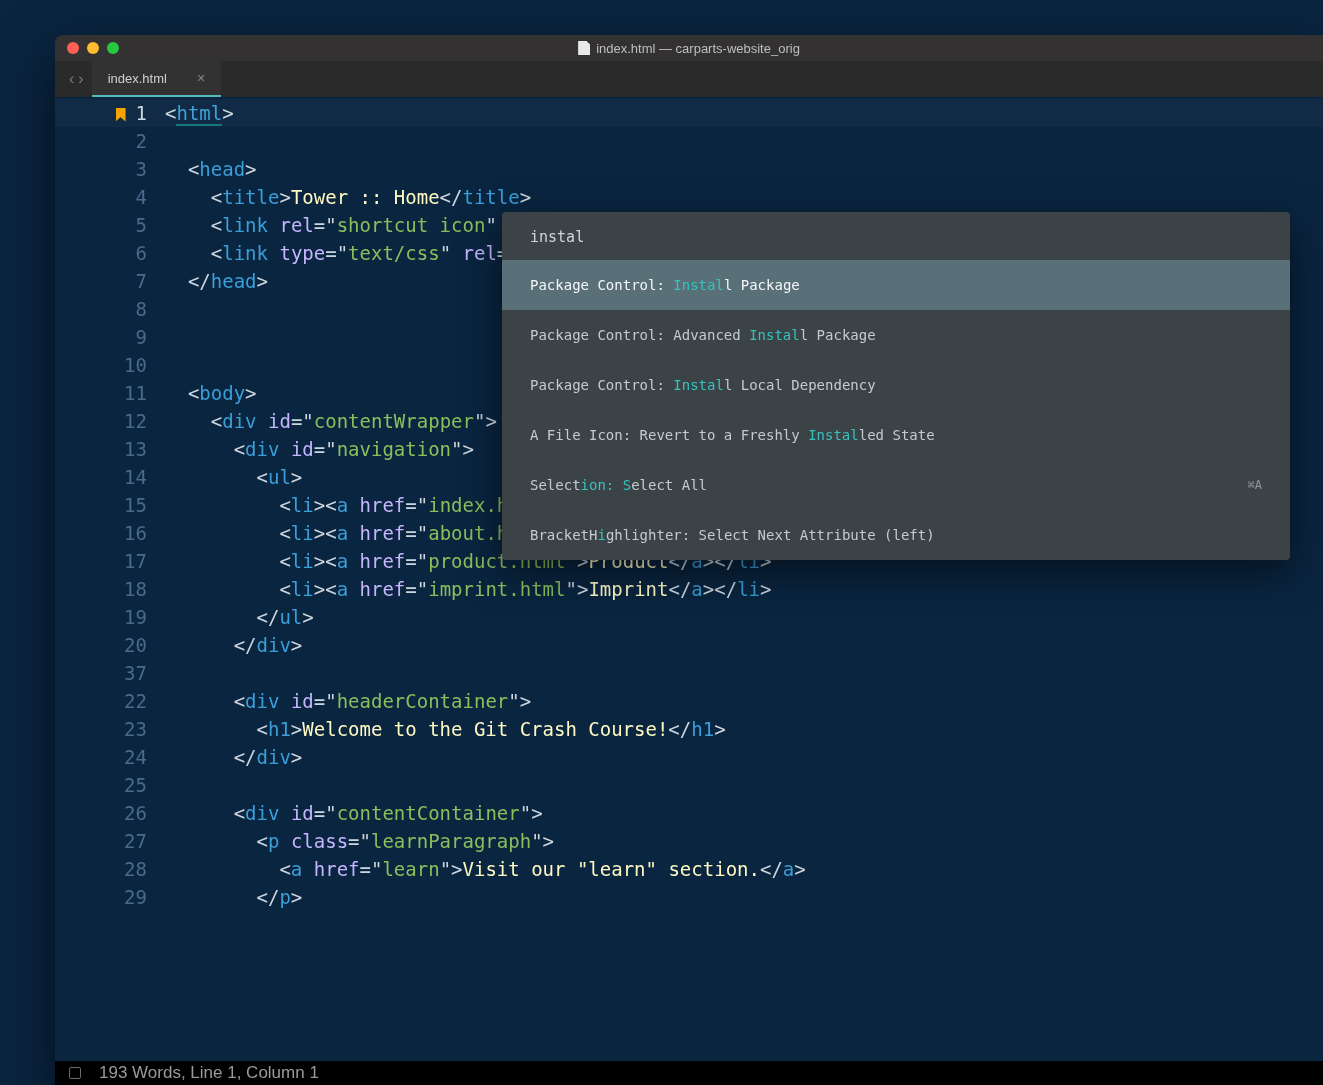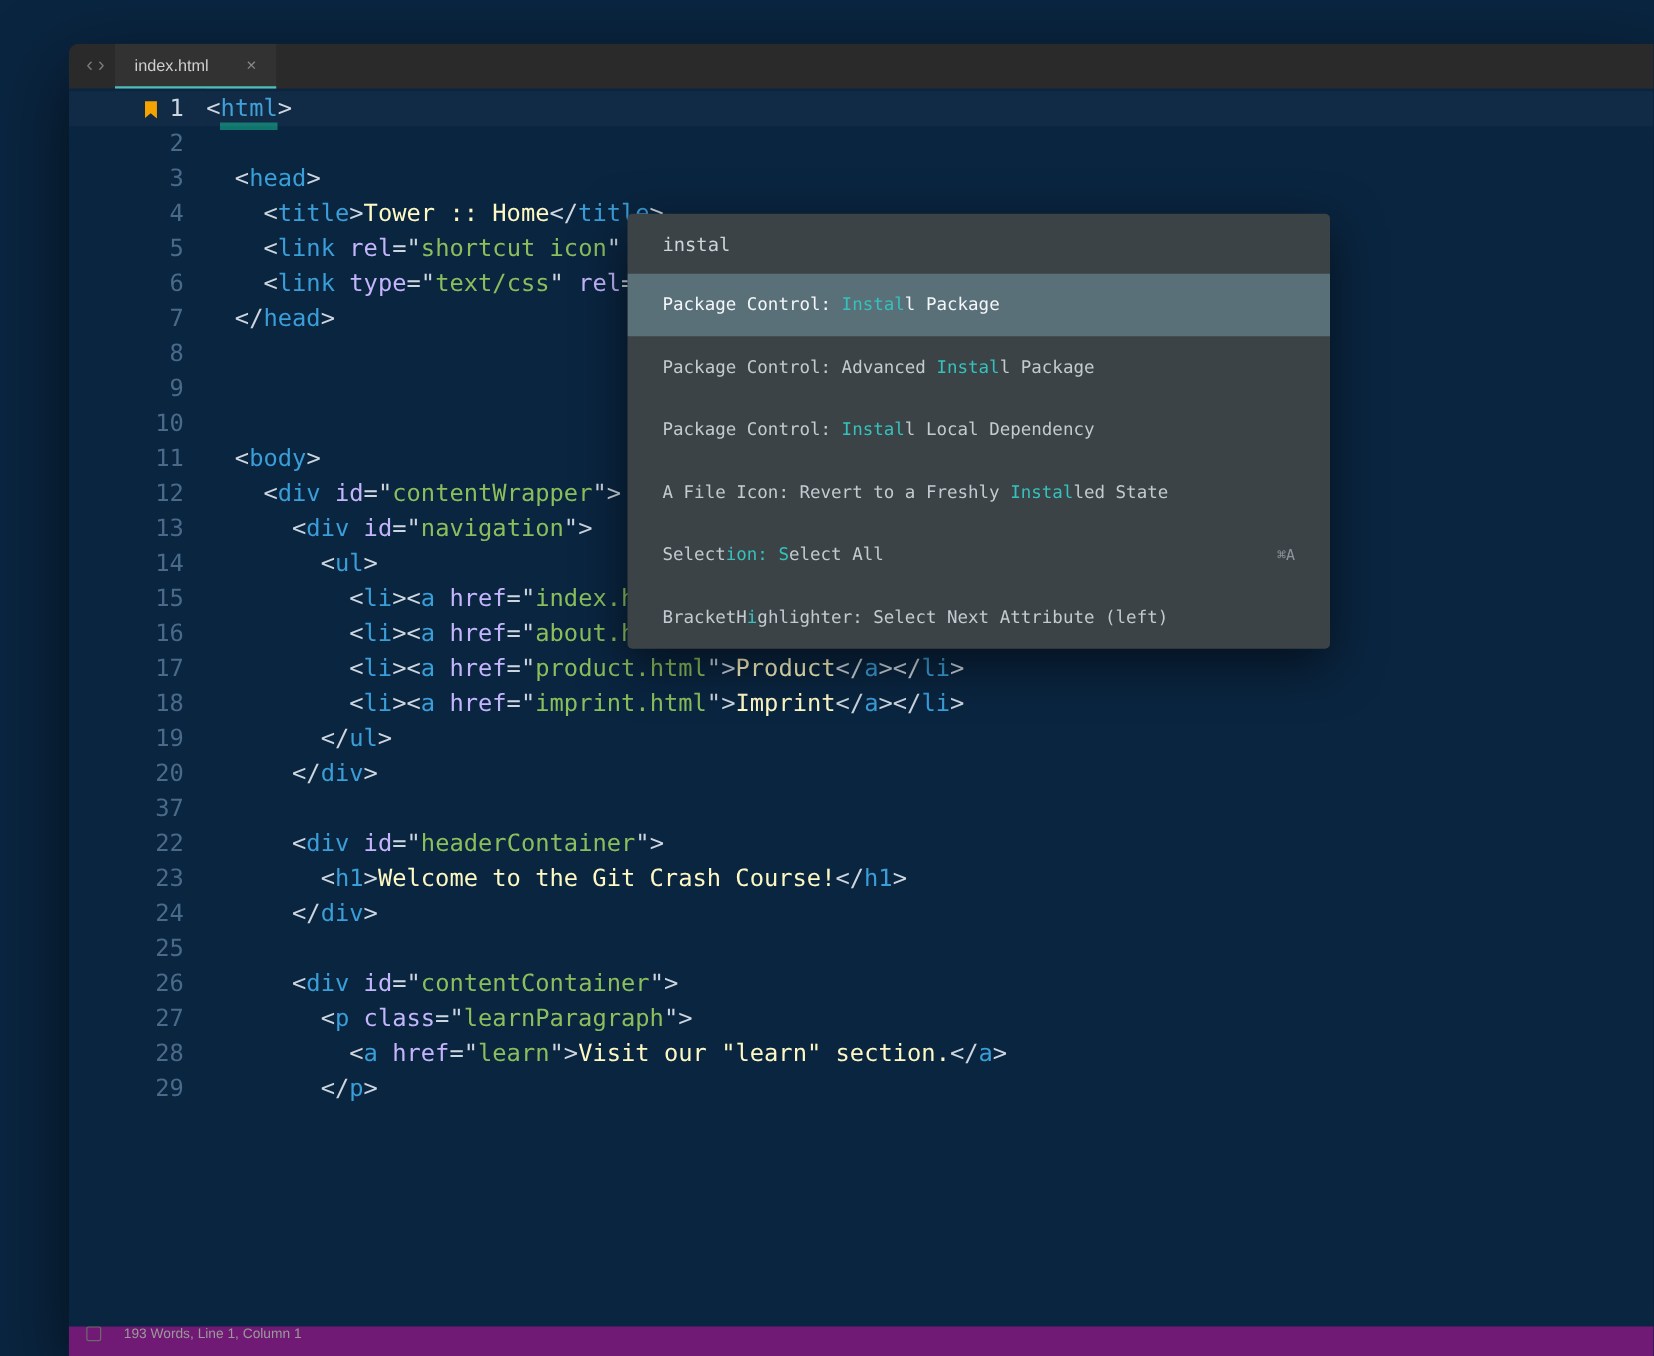--- a/index.html
+++ b/index.html
@@ -114,34 +114,34 @@
     color: #cdd6df;
     white-space: pre;
     padding-top: 2px;
   }
   .code .line { height: 28px; }
   .p  { color: #cdd6df; }           
   .tg { color: #3a9ed8; }           
   .at { color: #c4b5fd; }           
   .st { color: #8abf5b; }           
   .tx { color: #fef9c3; }           
-  .underline { border-bottom: 6px solid #0f766e; }
+  .underline { border-bottom: 2px solid #0f766e; }
   .line-hl {
     position:absolute;
     left:0; right:0;
     top: 2px; height:28px;
     background: rgba(255,255,255,0.03);
     pointer-events:none;
   }
 
   .command-palette {
     position: absolute;
     left: 447px;
-    top: 100px;
-    width: 562px;
+    top: 115px;
+    width: 788px;
     background: #3c4347;
     border-radius: 4px;
     box-shadow: 0 12px 40px rgba(0,0,0,0.55);
     overflow: hidden;
     font-size: 14px;
     color: #c4cbd0;
   }
   .cp-input {
     width: 100%;
     border: none;
@@ -157,39 +157,50 @@
     display: flex;
     justify-content: space-between;
     align-items: center;
   }
   .cp-item.selected { background: #5a7079; color: #f4f7f9; text-align: right; }
   .cp-item .hl { color: #35c2bd; font-weight: 500; }
   .cp-item .shortcut { color: #8d969c; font-size: 12px; }
 
   .statusbar {
     height: 24px;
-    background: #701a75;
+    background: #000000;
     color: #9a9a9a;
-    font-size: 11px;
-    display: flex;
-    align-items: flex-start;
+    font-size: 17px;
+    display: flex;
+    align-items: center;
     padding: 0 14px;
     gap: 18px;
   }
   .sb-box {
     width: 12px; height: 12px;
     border: 1px solid #6a6a6a;
     border-radius: 2px;
   }
 </style>
 </head>
 <body>
 
 <div class="app-window">
 
+  <div class="titlebar">
+    <div class="traffic-lights">
+      <div class="tl red"></div>
+      <div class="tl yellow"></div>
+      <div class="tl green"></div>
+    </div>
+    <div class="title-center">
+      <span class="file-icon"></span>
+      <span>index.html — carparts-website_orig</span>
+    </div>
+  </div>
 
   <div class="tabbar">
     <div class="nav-arrows">
       <span class="nav-arrow">‹</span>
       <span class="nav-arrow">›</span>
     </div>
     <div class="tab">
       <span>index.html</span>
       <span class="close">×</span>
     </div>

